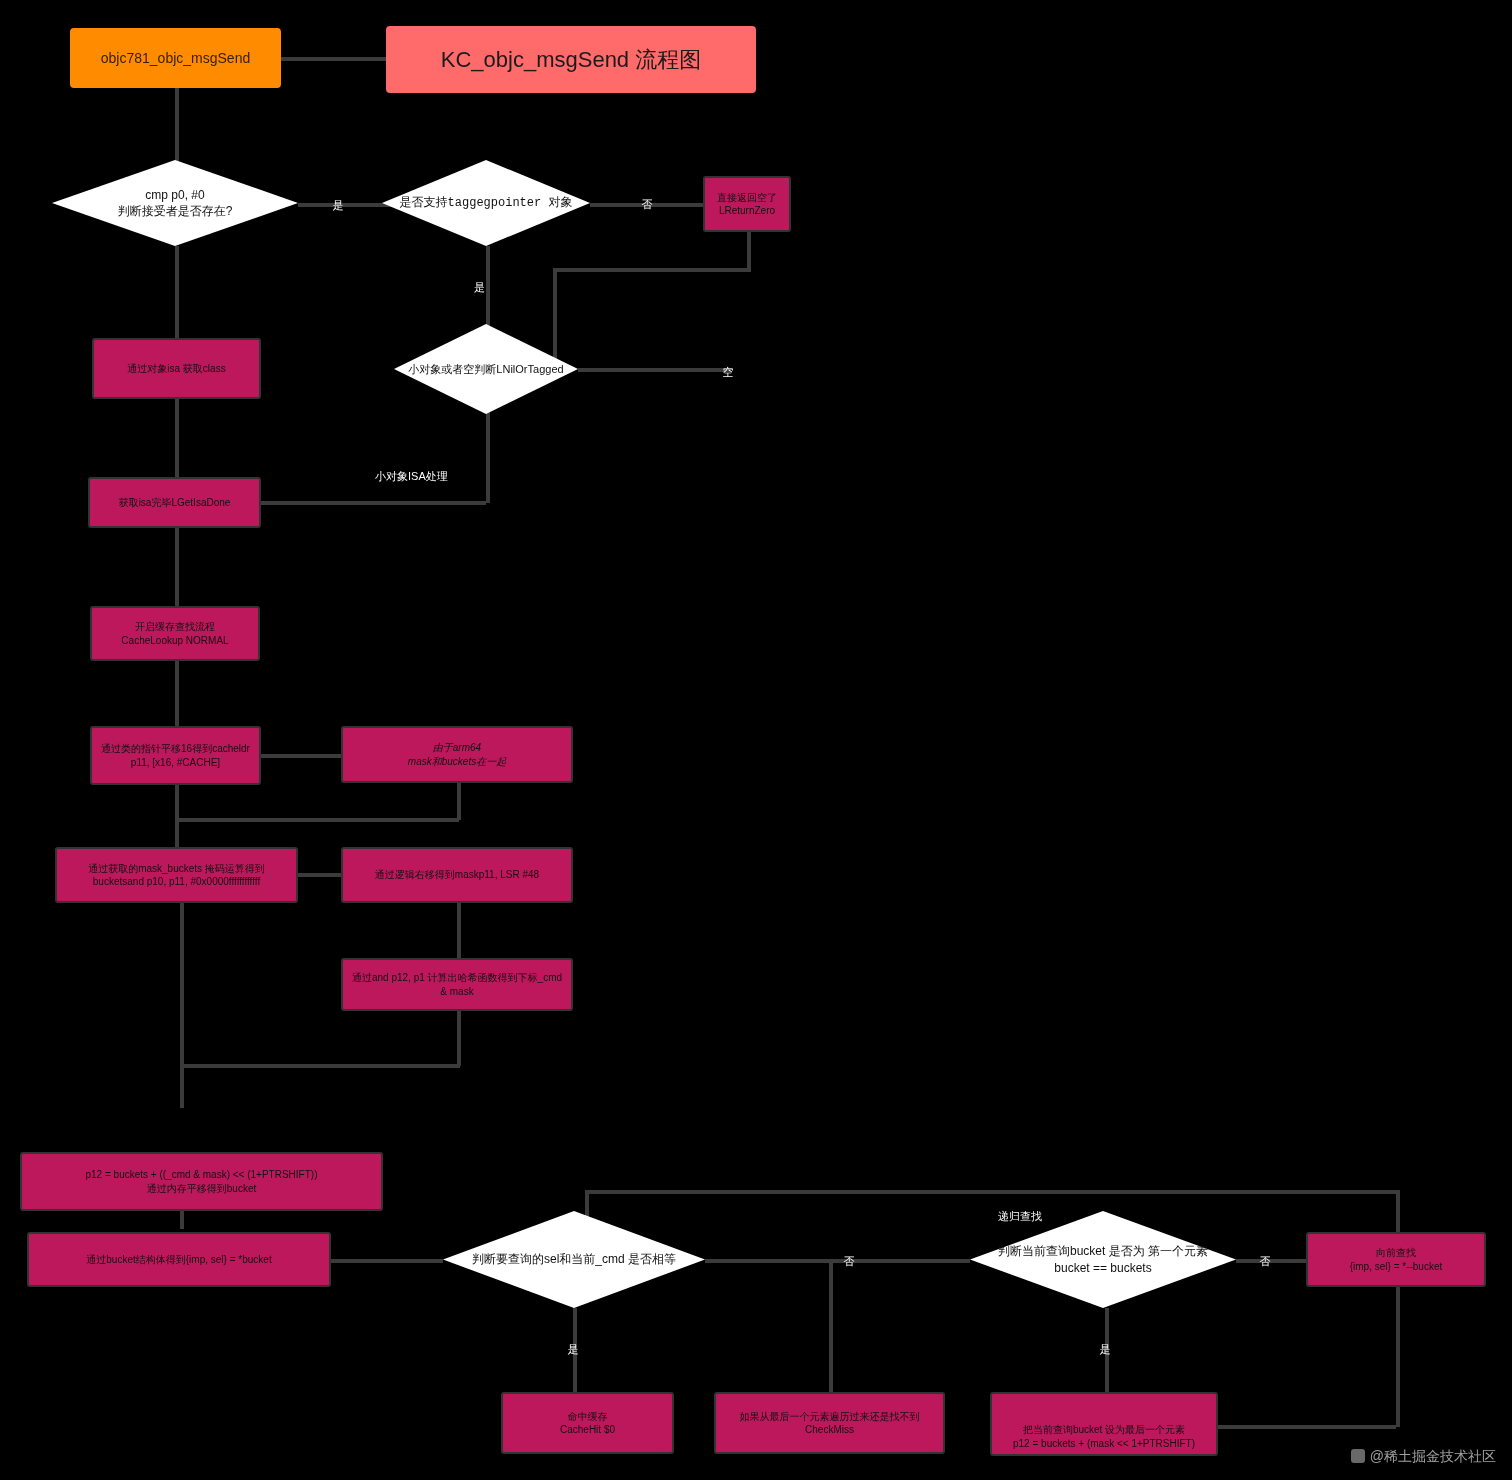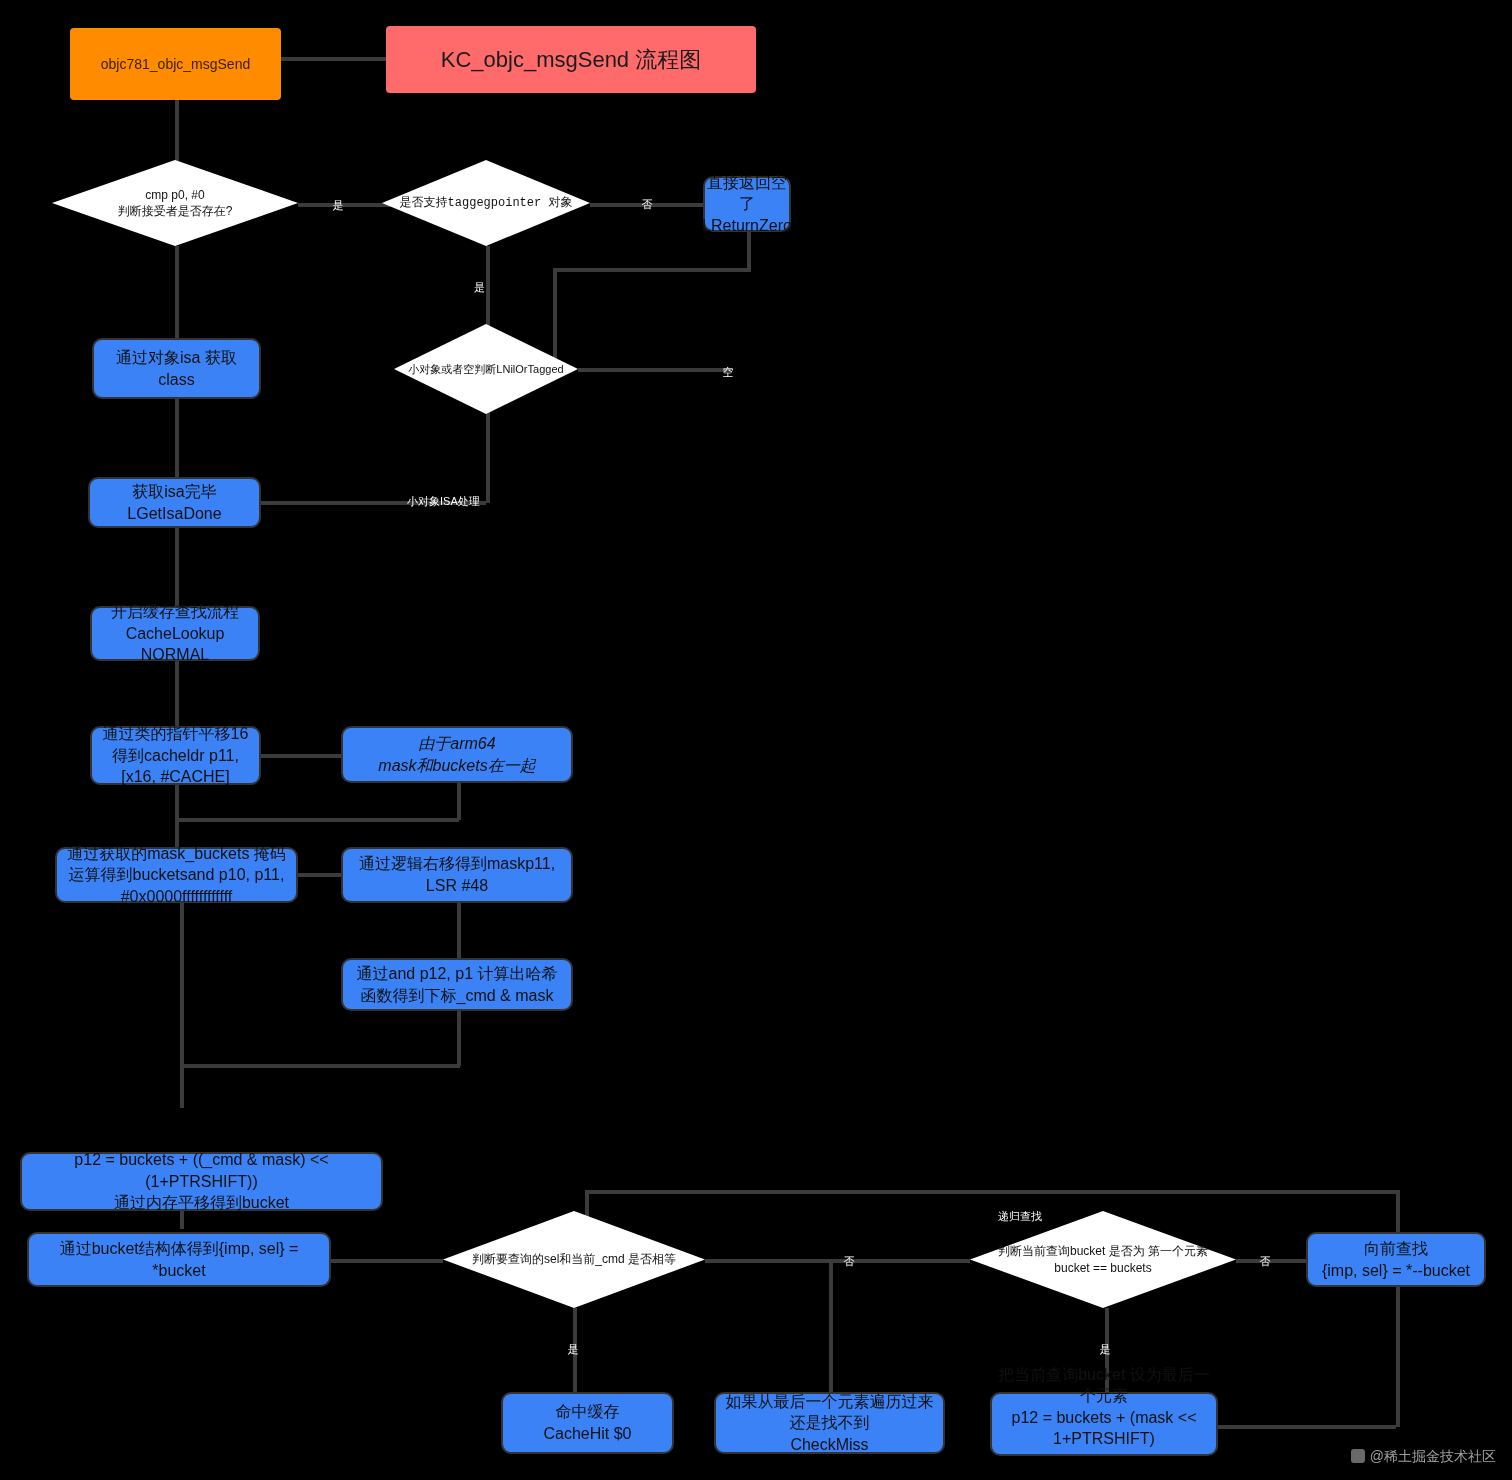--- a/index.html
+++ b/index.html
@@ -1,20 +1,20 @@
 <!DOCTYPE html>
 <html><head>
 <meta charset="utf-8">
 <style>
   html,body{margin:0;padding:0;background:#000;}
   body{width:1512px;height:1480px;position:relative;font-family:"Liberation Sans","DejaVu Sans",sans-serif;overflow:hidden;}
   .canvas{position:absolute;left:0;top:0;width:1512px;height:1480px;}
 
   .node{position:absolute;box-sizing:border-box;display:flex;align-items:center;justify-content:center;text-align:center;color:#111;}
-  .box{background:#3b82f6;border:2px solid #333;border-radius:10px;padding:4px 6px;font-size:16px;line-height:1.35;}
+  .box{background:#be185d;border:2px solid #333;border-radius:3px;padding:4px 6px;font-size:10px;line-height:1.35;}
   .box.start{background:#ff8c00;border:2px solid #ff8c00;color:#3a2000;font-size:14px;border-radius:4px;}
   .box.title{background:#ff6b6b;border:2px solid #ff6b6b;color:#1b1b1b;font-size:22px;border-radius:4px;}
 
   .diamond{position:absolute;}
   .diamond .dshape{position:absolute;left:0;top:0;width:100%;height:100%;background:#fff;
      -webkit-clip-path:polygon(50% 0%,100% 50%,50% 100%,0% 50%);clip-path:polygon(50% 0%,100% 50%,50% 100%,0% 50%);}
   .diamond .dtext{position:absolute;left:0;top:0;width:100%;height:100%;display:flex;align-items:center;justify-content:center;
      text-align:center;font-size:12px;line-height:1.35;color:#111;z-index:2;padding:0 8px;box-sizing:border-box;}
 
   .edge{position:absolute;background:#3b3b3b;}
@@ -90,21 +90,21 @@
 
   <div class="edge h" style="left:1236px;top:1259px;width:70px;"></div>
 
   <div class="edge v" style="left:1396px;top:1190px;height:44px;"></div>
   <div class="edge h" style="left:585px;top:1190px;width:815px;"></div>
   <div class="edge v" style="left:585px;top:1190px;height:42px;"></div>
 
   <div class="edge h" style="left:1218px;top:1425px;width:178px;"></div>
   <div class="edge v" style="left:1396px;top:1287px;height:140px;"></div>
 
-  <div class="node box start" style="left:70px;top:28px;width:211px;height:72px;">
+  <div class="node box start" style="left:70px;top:28px;width:211px;height:60px;">
     <span>objc781_objc_msgSend</span>
   </div>
 
   <div class="node box title" style="left:386px;top:26px;width:370px;height:67px;">
     <span>KC_objc_msgSend 流程图</span>
   </div>
 
   <div class="diamond" style="left:52px;top:160px;width:246px;height:86px;">
     <div class="dshape"></div>
     <div class="dtext" style="white-space:pre-line;">cmp p0, #0
@@ -197,21 +197,21 @@
 
   <div class="node box" style="left:1306px;top:1232px;width:180px;height:55px;">
     <span style="white-space:pre-line;">向前查找
 {imp, sel} = *--bucket</span>
   </div>
 
   <div class="elabel vert" style="left:332px;top:191px;">是</div>
   <div class="elabel vert" style="left:641px;top:191px;">否</div>
   <div class="elabel" style="left:474px;top:281px;">是</div>
   <div class="elabel vert" style="left:722px;top:357px;">空</div>
-  <div class="elabel" style="left:375px;top:495px;margin-left:32px;">小对象ISA处理</div>
+  <div class="elabel" style="left:375px;top:470px;">小对象ISA处理</div>
   <div class="elabel vert" style="left:567px;top:1335px;">是</div>
   <div class="elabel vert" style="left:843px;top:1248px;">否</div>
   <div class="elabel vert" style="left:1099px;top:1335px;">是</div>
   <div class="elabel vert" style="left:1259px;top:1248px;">否</div>
   <div class="elabel" style="left:998px;top:1177px;margin-top:33px;">递归查找</div>
 
   <div class="wm">
     <span class="logo"></span><span>@稀土掘金技术社区</span>
   </div>
 

